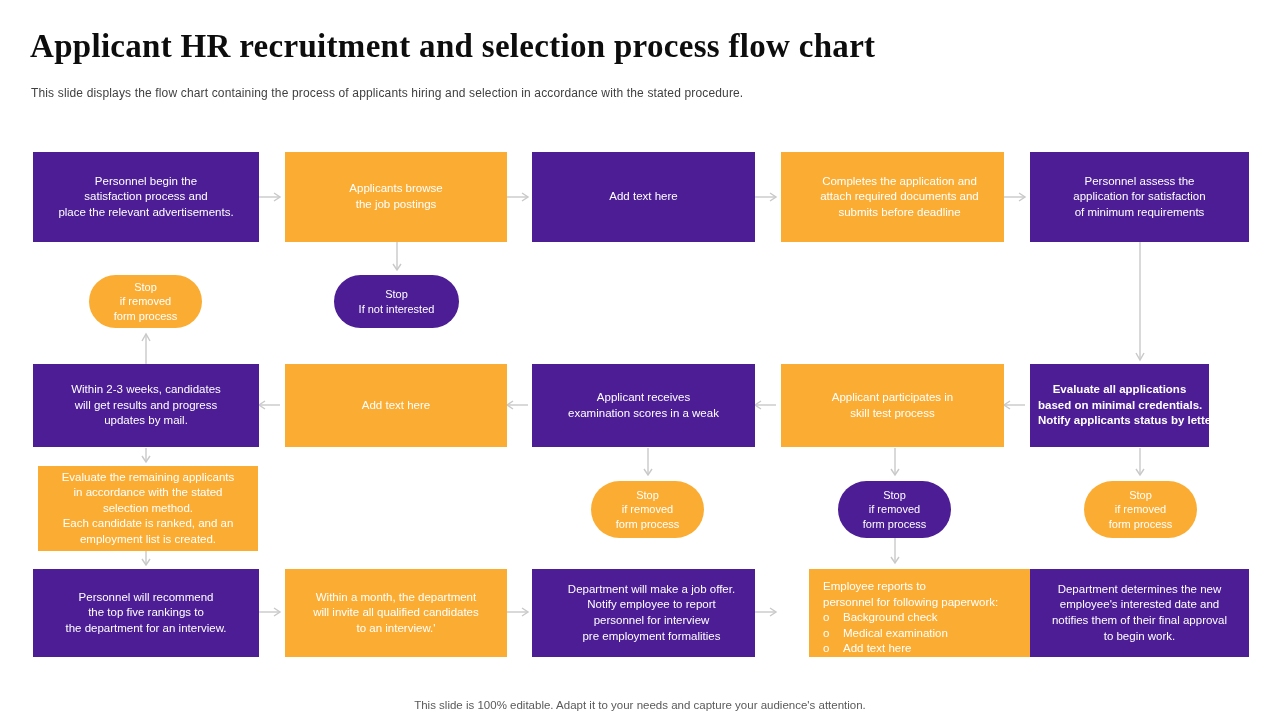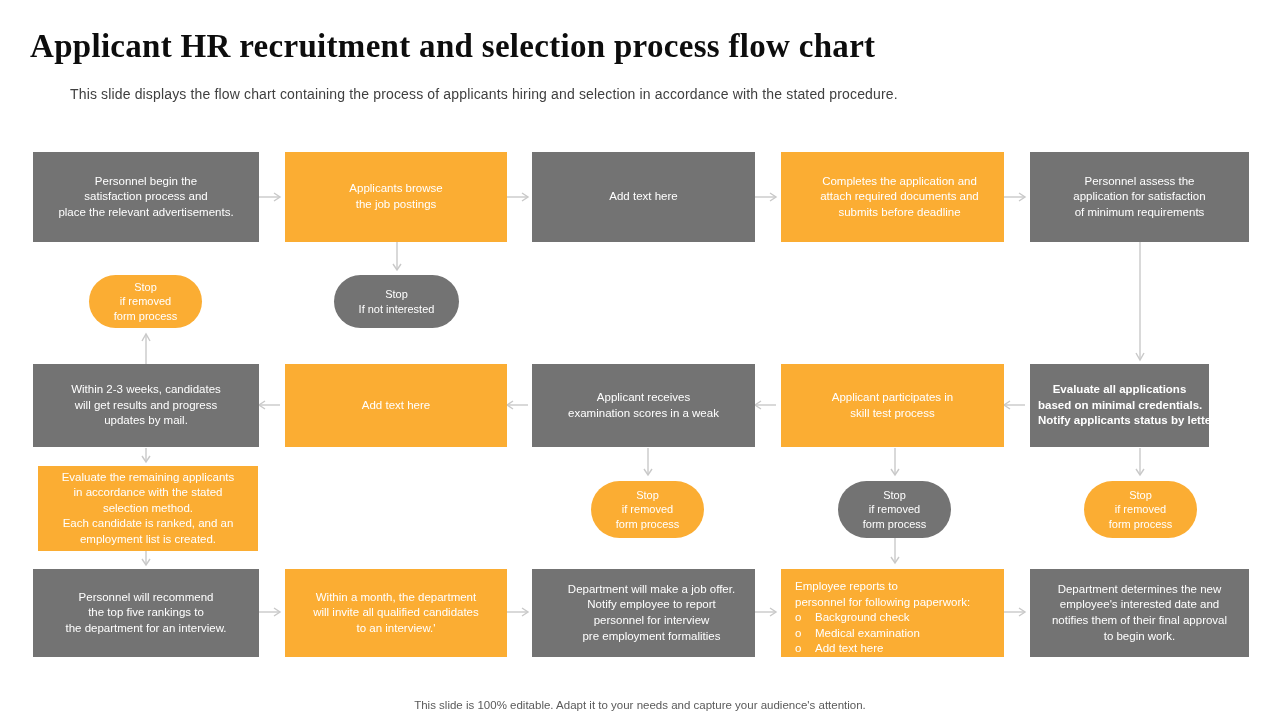--- a/index.html
+++ b/index.html
@@ -25,25 +25,24 @@
     font-weight: bold;
     font-size: 33px;
     letter-spacing: 0.3px;
     color: #0d0d0d;
     white-space: nowrap;
   }
   .slide-subtitle {
     position: absolute;
     left: 31px;
     top: 86px;
-    font-size: 14px;
+    font-size: 12px;
     color: #3f3f3f;
     letter-spacing: .15px;
     white-space: nowrap;
-    margin-left: 39px;
   }
 
   
   .slide-footer {
     position: absolute;
     left: 0;
     right: 0;
     top: 699px;
     text-align: center;
     font-size: 11.5px;
@@ -56,38 +55,39 @@
     box-sizing: border-box;
     display: flex;
     align-items: center;
     justify-content: center;
     text-align: center;
     color: #ffffff;
     font-size: 11.5px;
     line-height: 1.35;
     padding: 4px 8px;
   }
-  .node.teal   { background: #737373; }
+  .node.teal   { background: #4c1d95; }
   .node.orange { background: #fbad33; }
 
   .node.pill {
     border-radius: 999px;
     font-size: 11px;
     line-height: 1.3;
   }
 
   .node .lines { width: 100%; }
   .node .lines div { white-space: nowrap; }
 
   
   .node.bullets {
     align-items: flex-start;
     justify-content: flex-start;
     text-align: left;
     padding: 10px 10px 8px 14px;
+    margin-left: 28px;
   }
   .node.bullets .lines div { white-space: nowrap; }
   .node.bullets .bullet {
     display: flex;
   }
   .node.bullets .bullet .marker {
     width: 20px;
     flex: 0 0 20px;
     text-align: left;
   }

